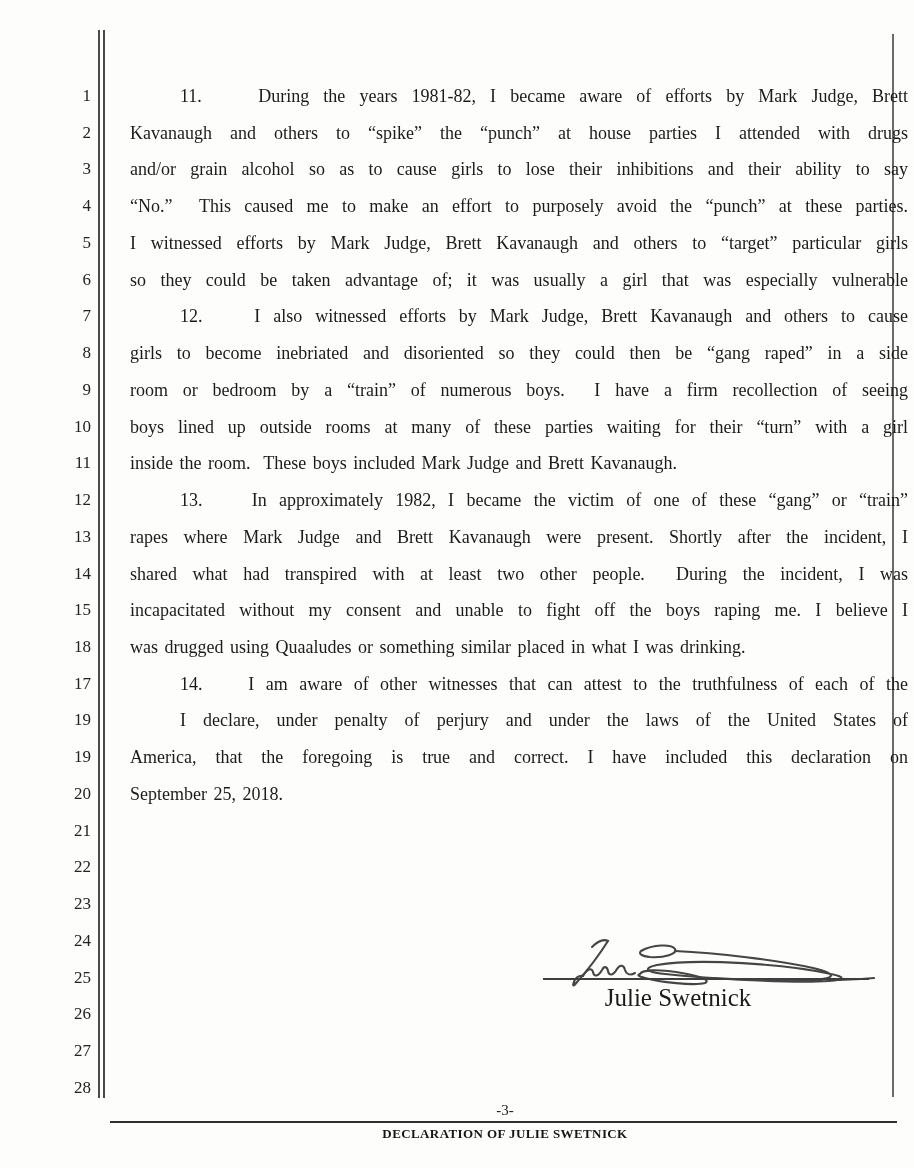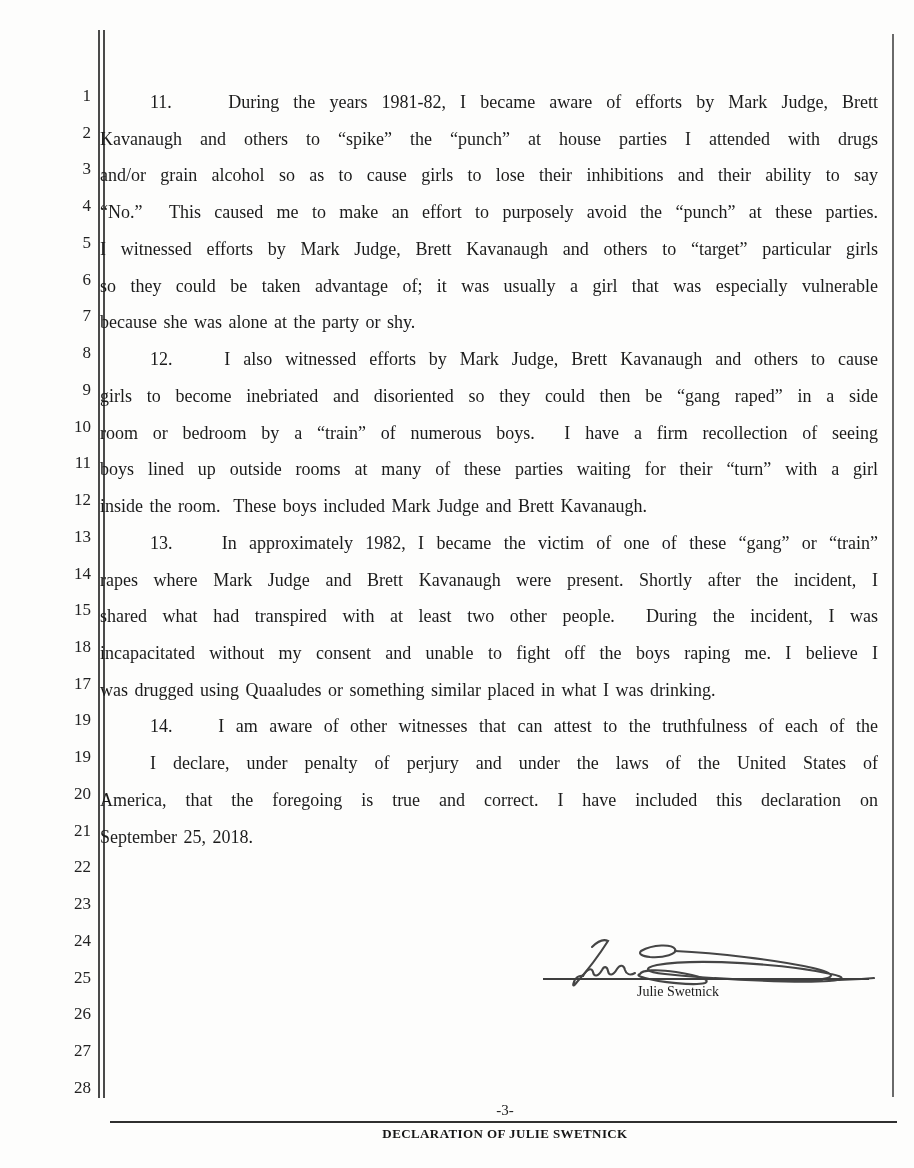--- a/index.html
+++ b/index.html
@@ -36,24 +36,23 @@
   .line-num {
     height: 36.74px;
     line-height: 36.74px;
     font-size: 17px;
     color: #222;
   }
 
   
   .body-text {
     position: absolute;
-    left: 100px;
+    left: 130px;
     top: 78px;
     width: 778px;
-    margin-top: 6px;
   }
   .doc-line {
     height: 36.74px;
     line-height: 36.74px;
     font-size: 18px;
     white-space: nowrap;
     overflow: hidden;
     word-spacing: 2px;
     color: #1b1b1b;
   }
@@ -82,21 +81,21 @@
     width: 326px;
     height: 2px;
     background: #3e3e3e;
   }
   .signature-name {
     position: absolute;
     left: 578px;
     top: 984px;
     width: 200px;
     text-align: center;
-    font-size: 14px;
+    font-size: 25px;
     color: #1b1b1b;
   }
 
   
   .footer-page-number {
     position: absolute;
     left: 112px;
     top: 1102px;
     width: 786px;
     text-align: center;
@@ -163,21 +162,20 @@
       <div class="line-num">28</div>
     </div>
 
   <div class="body-text">
       <div class="doc-line just ind">11.&nbsp;&nbsp;&nbsp; During the years 1981-82, I became aware of efforts by Mark Judge, Brett</div>
       <div class="doc-line just">Kavanaugh and others to “spike” the “punch” at house parties I attended with drugs</div>
       <div class="doc-line just">and/or grain alcohol so as to cause girls to lose their inhibitions and their ability to say</div>
       <div class="doc-line just">“No.”&nbsp; This caused me to make an effort to purposely avoid the “punch” at these parties.</div>
       <div class="doc-line just">I witnessed efforts by Mark Judge, Brett Kavanaugh and others to “target” particular girls</div>
       <div class="doc-line just">so they could be taken advantage of; it was usually a girl that was especially vulnerable</div>
-      <div class="doc-line">because she was alone at the party or shy.</div>
       <div class="doc-line just ind">12.&nbsp;&nbsp;&nbsp; I also witnessed efforts by Mark Judge, Brett Kavanaugh and others to cause</div>
       <div class="doc-line just">girls to become inebriated and disoriented so they could then be “gang raped” in a side</div>
       <div class="doc-line just">room or bedroom by a “train” of numerous boys.&nbsp; I have a firm recollection of seeing</div>
       <div class="doc-line just">boys lined up outside rooms at many of these parties waiting for their “turn” with a girl</div>
       <div class="doc-line">inside the room.&nbsp; These boys included Mark Judge and Brett Kavanaugh.</div>
       <div class="doc-line just ind">13.&nbsp;&nbsp;&nbsp; In approximately 1982, I became the victim of one of these “gang” or “train”</div>
       <div class="doc-line just">rapes where Mark Judge and Brett Kavanaugh were present. Shortly after the incident, I</div>
       <div class="doc-line just">shared what had transpired with at least two other people.&nbsp; During the incident, I was</div>
       <div class="doc-line just">incapacitated without my consent and unable to fight off the boys raping me. I believe I</div>
       <div class="doc-line">was drugged using Quaaludes or something similar placed in what I was drinking.</div>

